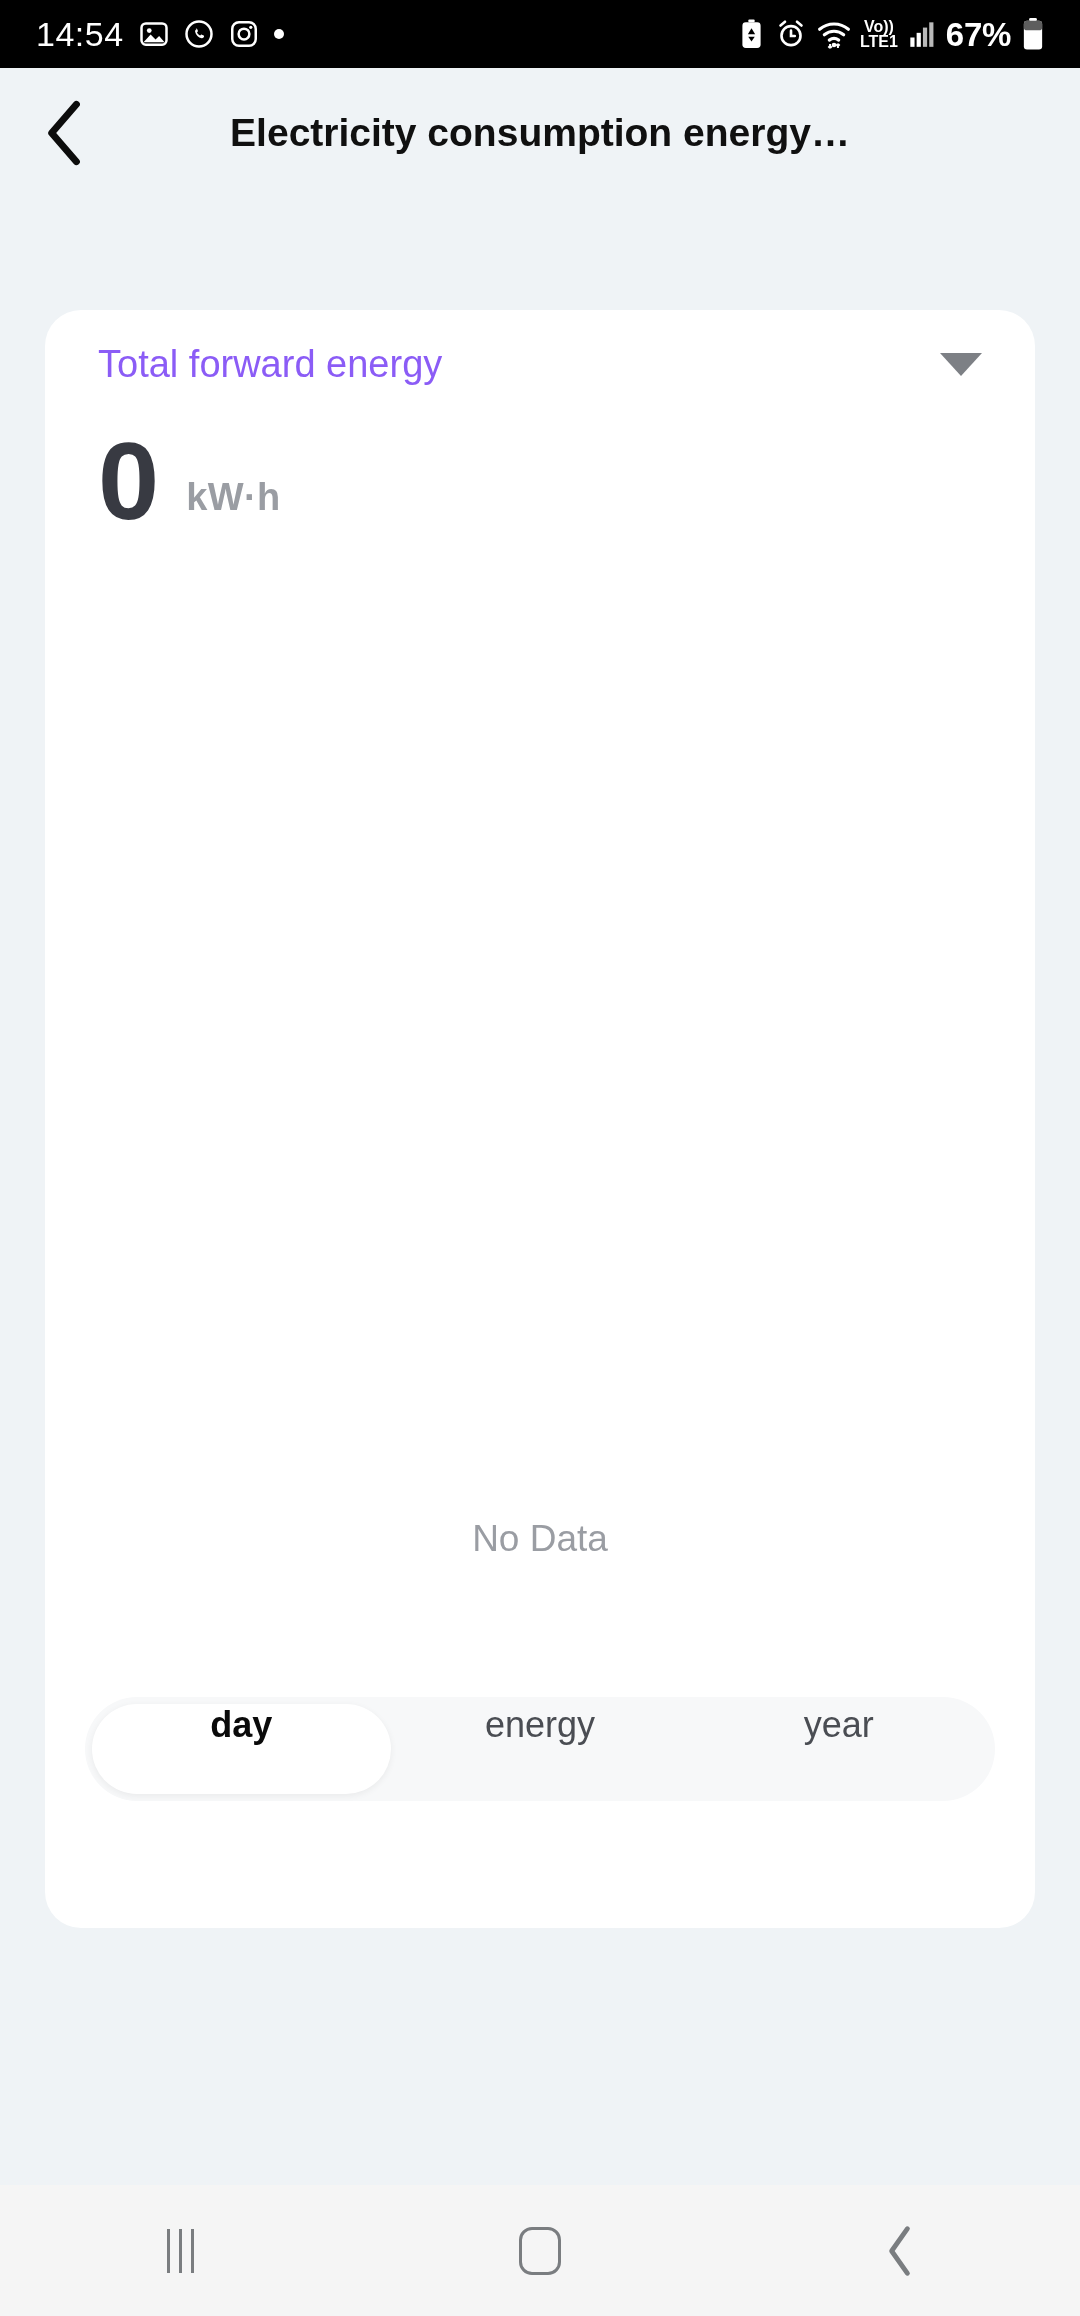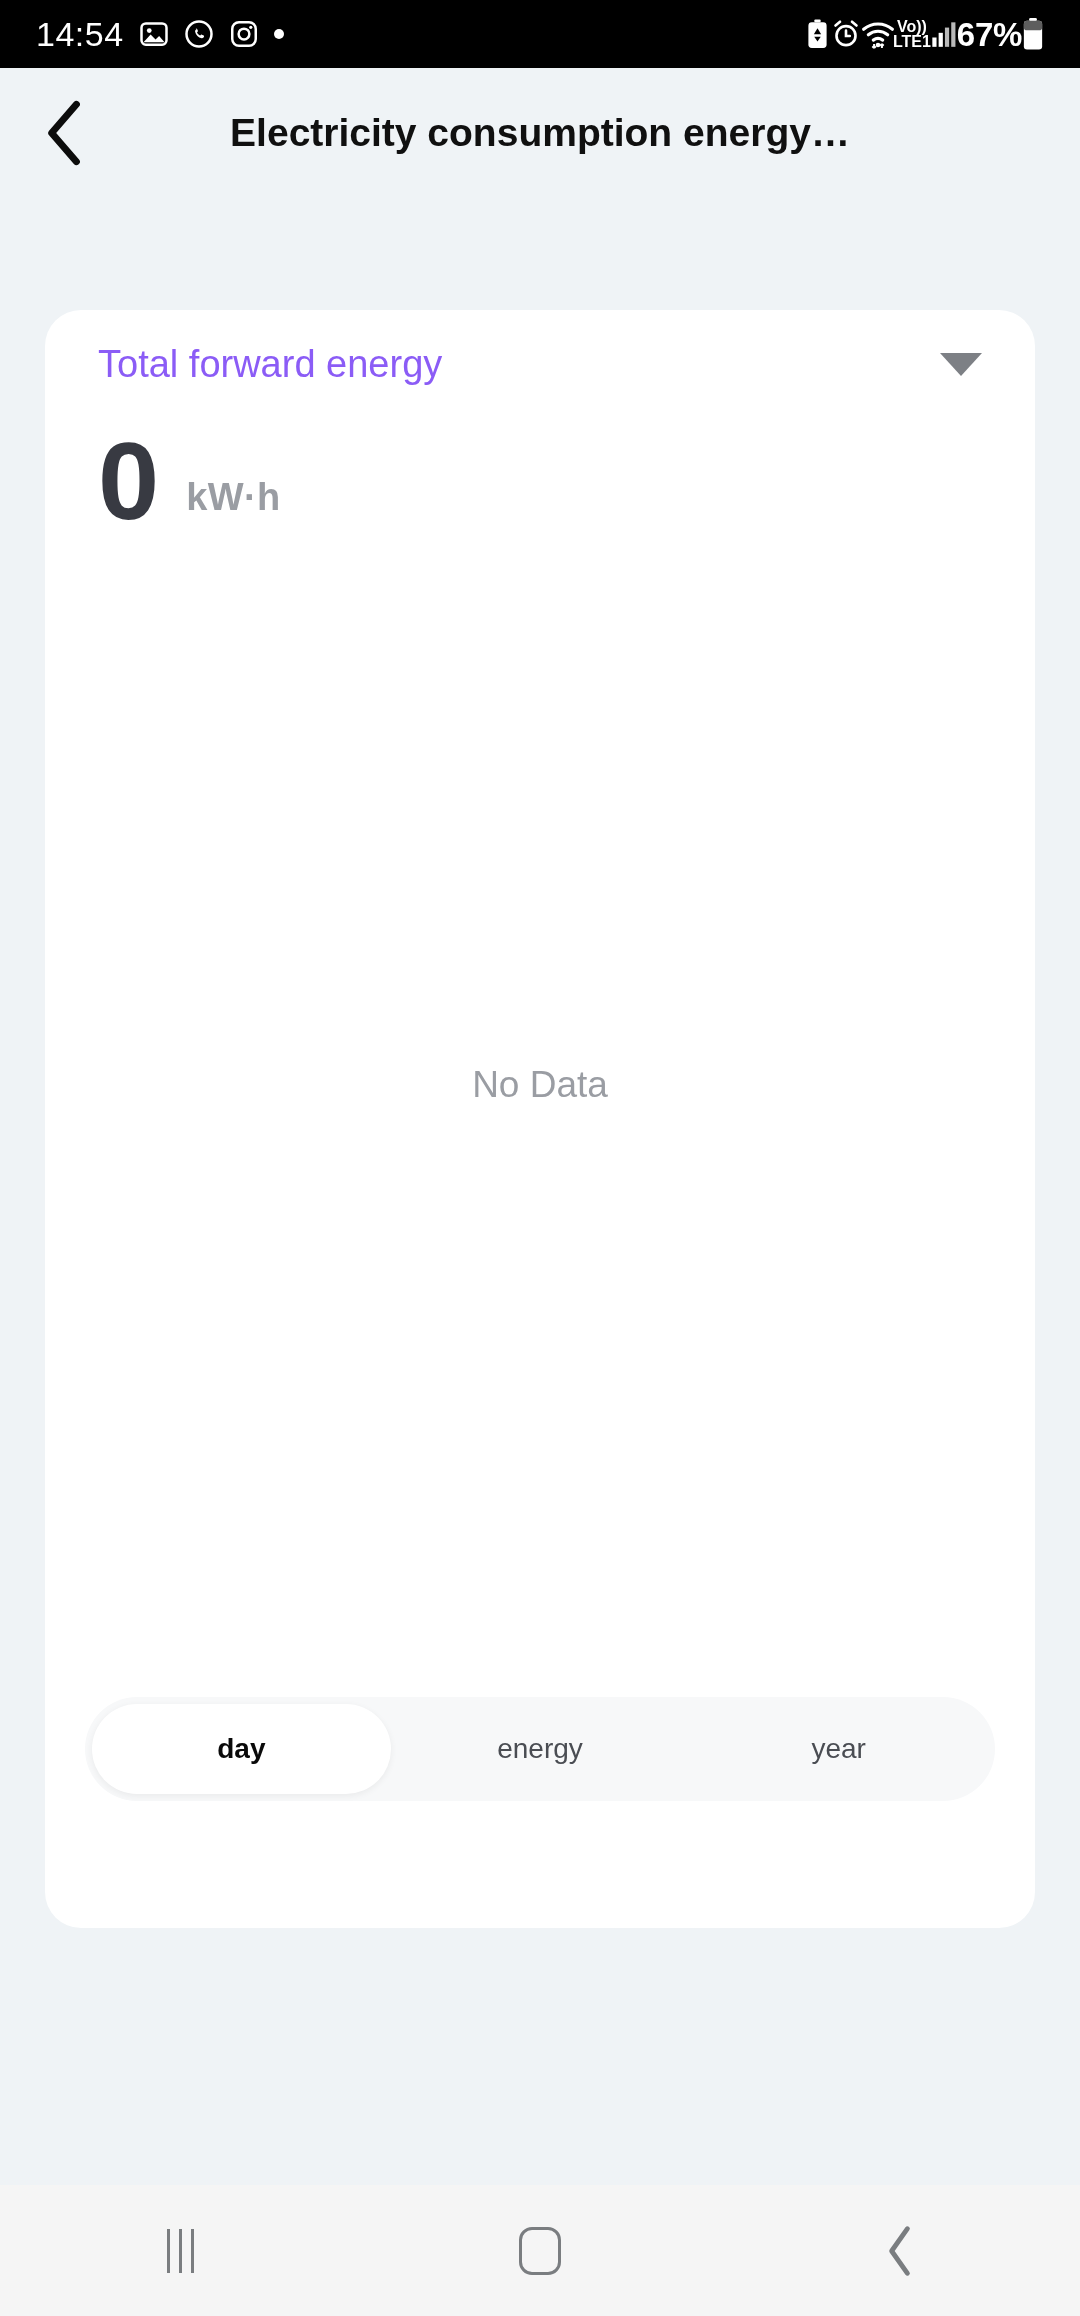--- a/index.html
+++ b/index.html
@@ -18,21 +18,21 @@
   
   #status-bar {
     position:absolute; top:0; left:0;
     width:1080px; height:68px;
     background:#000;
     display:flex; align-items:center;
     padding:0 36px;
     color:#fff;
   }
   #status-left { display:flex; align-items:center; gap:15px; }
-  #status-right { display:flex; align-items:center; margin-left:auto; }
+  #status-right { display:flex; align-items:center; gap:11px; margin-left:auto; }
   .sb-time {
     font-size:34px; font-weight:400; letter-spacing:0.5px;
     color:#fff; line-height:1;
   }
   .sb-ico { display:inline-flex; align-items:center; justify-content:center; }
   .sb-dot { width:10px; height:10px; border-radius:50%; background:#fff; display:inline-block; }
   .sb-pct { font-size:33px; font-weight:700; color:#fff; line-height:1; letter-spacing:-0.3px; }
   .volte {
     display:flex; flex-direction:column; align-items:center;
     line-height:0.95; margin-left:-2px;
@@ -104,21 +104,21 @@
   }
   #total-unit {
     font-size:38px; font-weight:700; color:#9A9DA3;
     margin-left:28px; margin-bottom:12px;
     letter-spacing:0.4px;
   }
 
   #chart-area {
     position:absolute; left:0; top:300px;
     width:990px; height:950px;
-    display:flex; align-items:center; justify-content:center;
+    display:flex; align-items:flex-end; justify-content:center;
   }
   #no-data {
     font-size:37px; font-weight:400; color:#9A9DA3;
   }
 
   
   #date-nav {
     position:absolute; left:0; top:1240px;
     width:990px; height:120px;
     display:flex; align-items:center;
@@ -145,23 +145,23 @@
   #range-tabs {
     position:absolute; left:40px; top:1387px;
     width:910px; height:104px;
     background:#F7F8F9;
     border-radius:52px;
     display:flex; align-items:center;
     padding:7px;
   }
   .range-tab {
     flex:1; height:90px;
-    display:flex; align-items:center; justify-content:center;
+    display:flex; justify-content:center;
     border-radius:45px;
-    font-size:28px; font-weight:400; color:#4A4D53;
+    font-size:36px; font-weight:400; color:#4A4D53;
     cursor:pointer;
     background:transparent;
   }
   .range-tab.active {
     background:#fff;
     font-weight:700;
     color:#0A0A0A;
     box-shadow:0 2px 7px rgba(0,0,0,0.06);
   }
 

